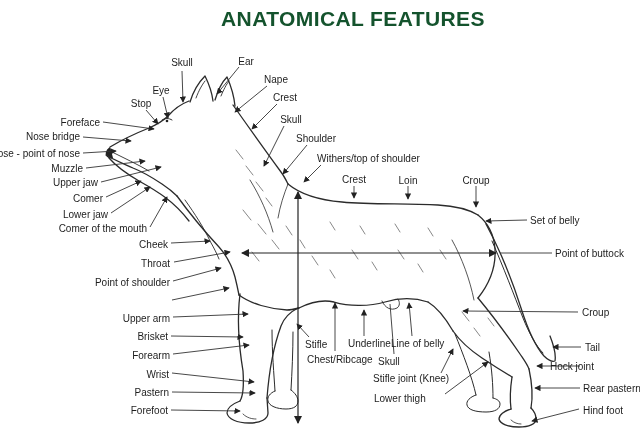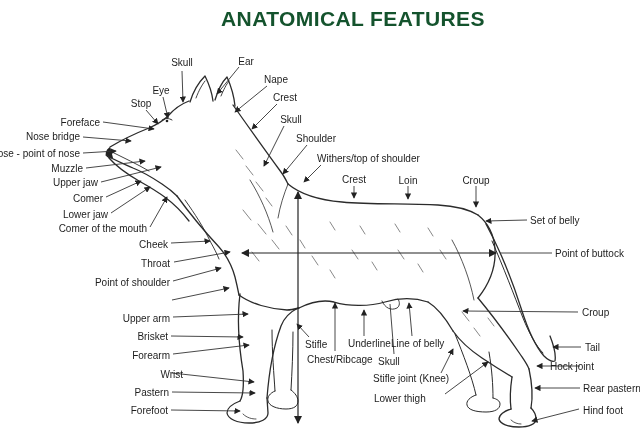--- a/index.html
+++ b/index.html
@@ -167,21 +167,21 @@
   <div class="lbl c" style="left:408px;top:180px">Loin</div>
   <div class="lbl c" style="left:476px;top:180px">Croup</div>
   <div class="lbl l" style="left:530px;top:220px">Set of belly</div>
   <div class="lbl l" style="left:555px;top:253px">Point of buttock</div>
   <div class="lbl r" style="left:168px;top:244px">Cheek</div>
   <div class="lbl r" style="left:170px;top:263px">Throat</div>
   <div class="lbl r" style="left:170px;top:282px">Point of shoulder</div>
   <div class="lbl r" style="left:170px;top:318px">Upper arm</div>
   <div class="lbl r" style="left:168px;top:336px">Brisket</div>
   <div class="lbl r" style="left:170px;top:355px">Forearm</div>
-  <div class="lbl r" style="left:183px;top:374px">Wrist</div>
+  <div class="lbl r" style="left:169px;top:374px">Wrist</div>
   <div class="lbl r" style="left:169px;top:392px">Pastern</div>
   <div class="lbl r" style="left:168px;top:410px">Forefoot</div>
   <div class="lbl l" style="left:305px;top:344px">Stifle</div>
   <div class="lbl l" style="left:307px;top:359px">Chest/Ribcage</div>
   <div class="lbl l" style="left:348px;top:343px">Underline</div>
   <div class="lbl l" style="left:391px;top:343px">Line of belly</div>
   <div class="lbl l" style="left:378px;top:361px">Skull</div>
   <div class="lbl l" style="left:373px;top:378px">Stifle joint (Knee)</div>
   <div class="lbl l" style="left:374px;top:398px">Lower thigh</div>
   <div class="lbl l" style="left:582px;top:312px">Croup</div>

